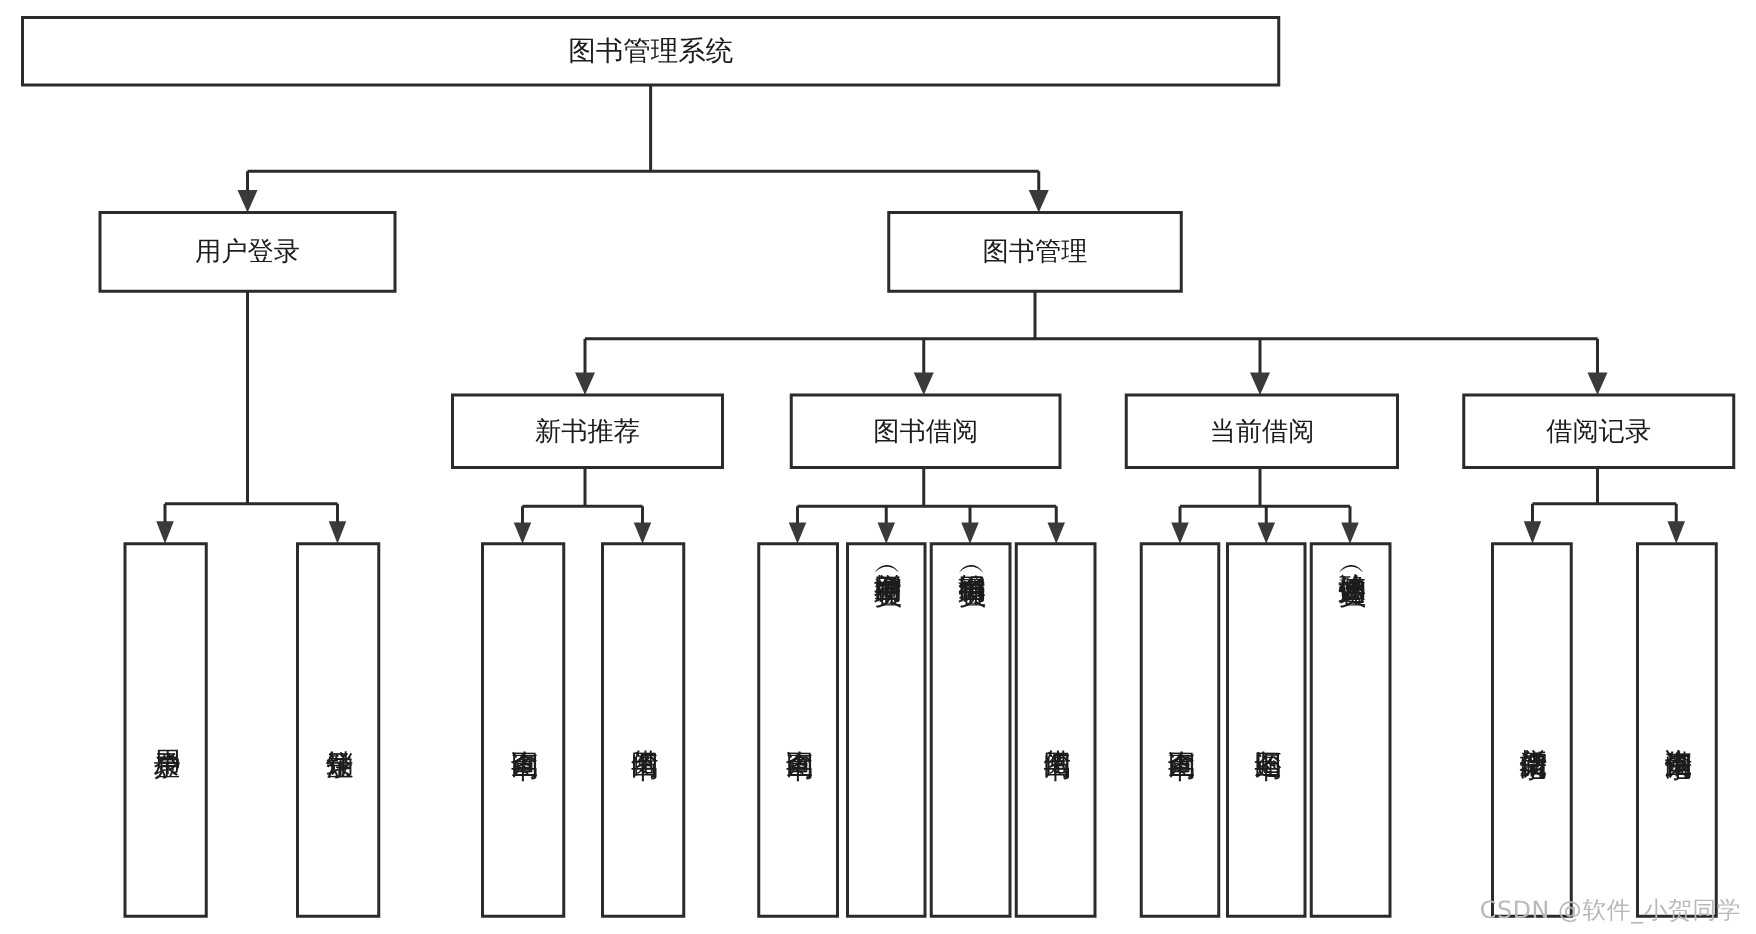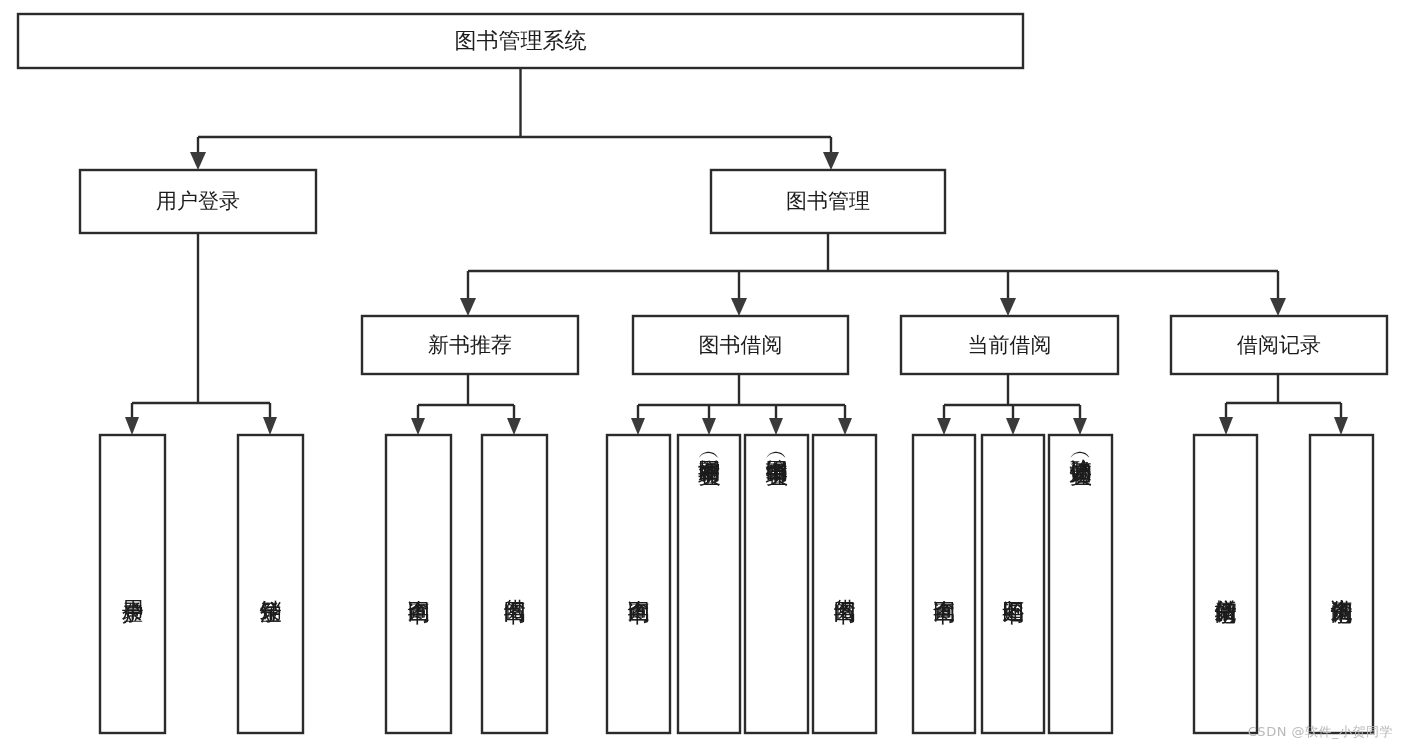--- a/index.html
+++ b/index.html
@@ -67,21 +67,21 @@
     color: #1c1c1c;
     letter-spacing: 1px;
     white-space: nowrap;
     text-align: center;
   }
   .watermark {
     position: absolute;
     right: 12px;
     bottom: 6px;
     font-family: "DejaVu Sans", "Liberation Sans", sans-serif;
-    font-size: 13px;
+    font-size: 19px;
     color: #b9b9b9;
     letter-spacing: 0.5px;
     white-space: nowrap;
   }
 </style>
 </head>
 <body>
 
 <div id="diagram-root">
 

